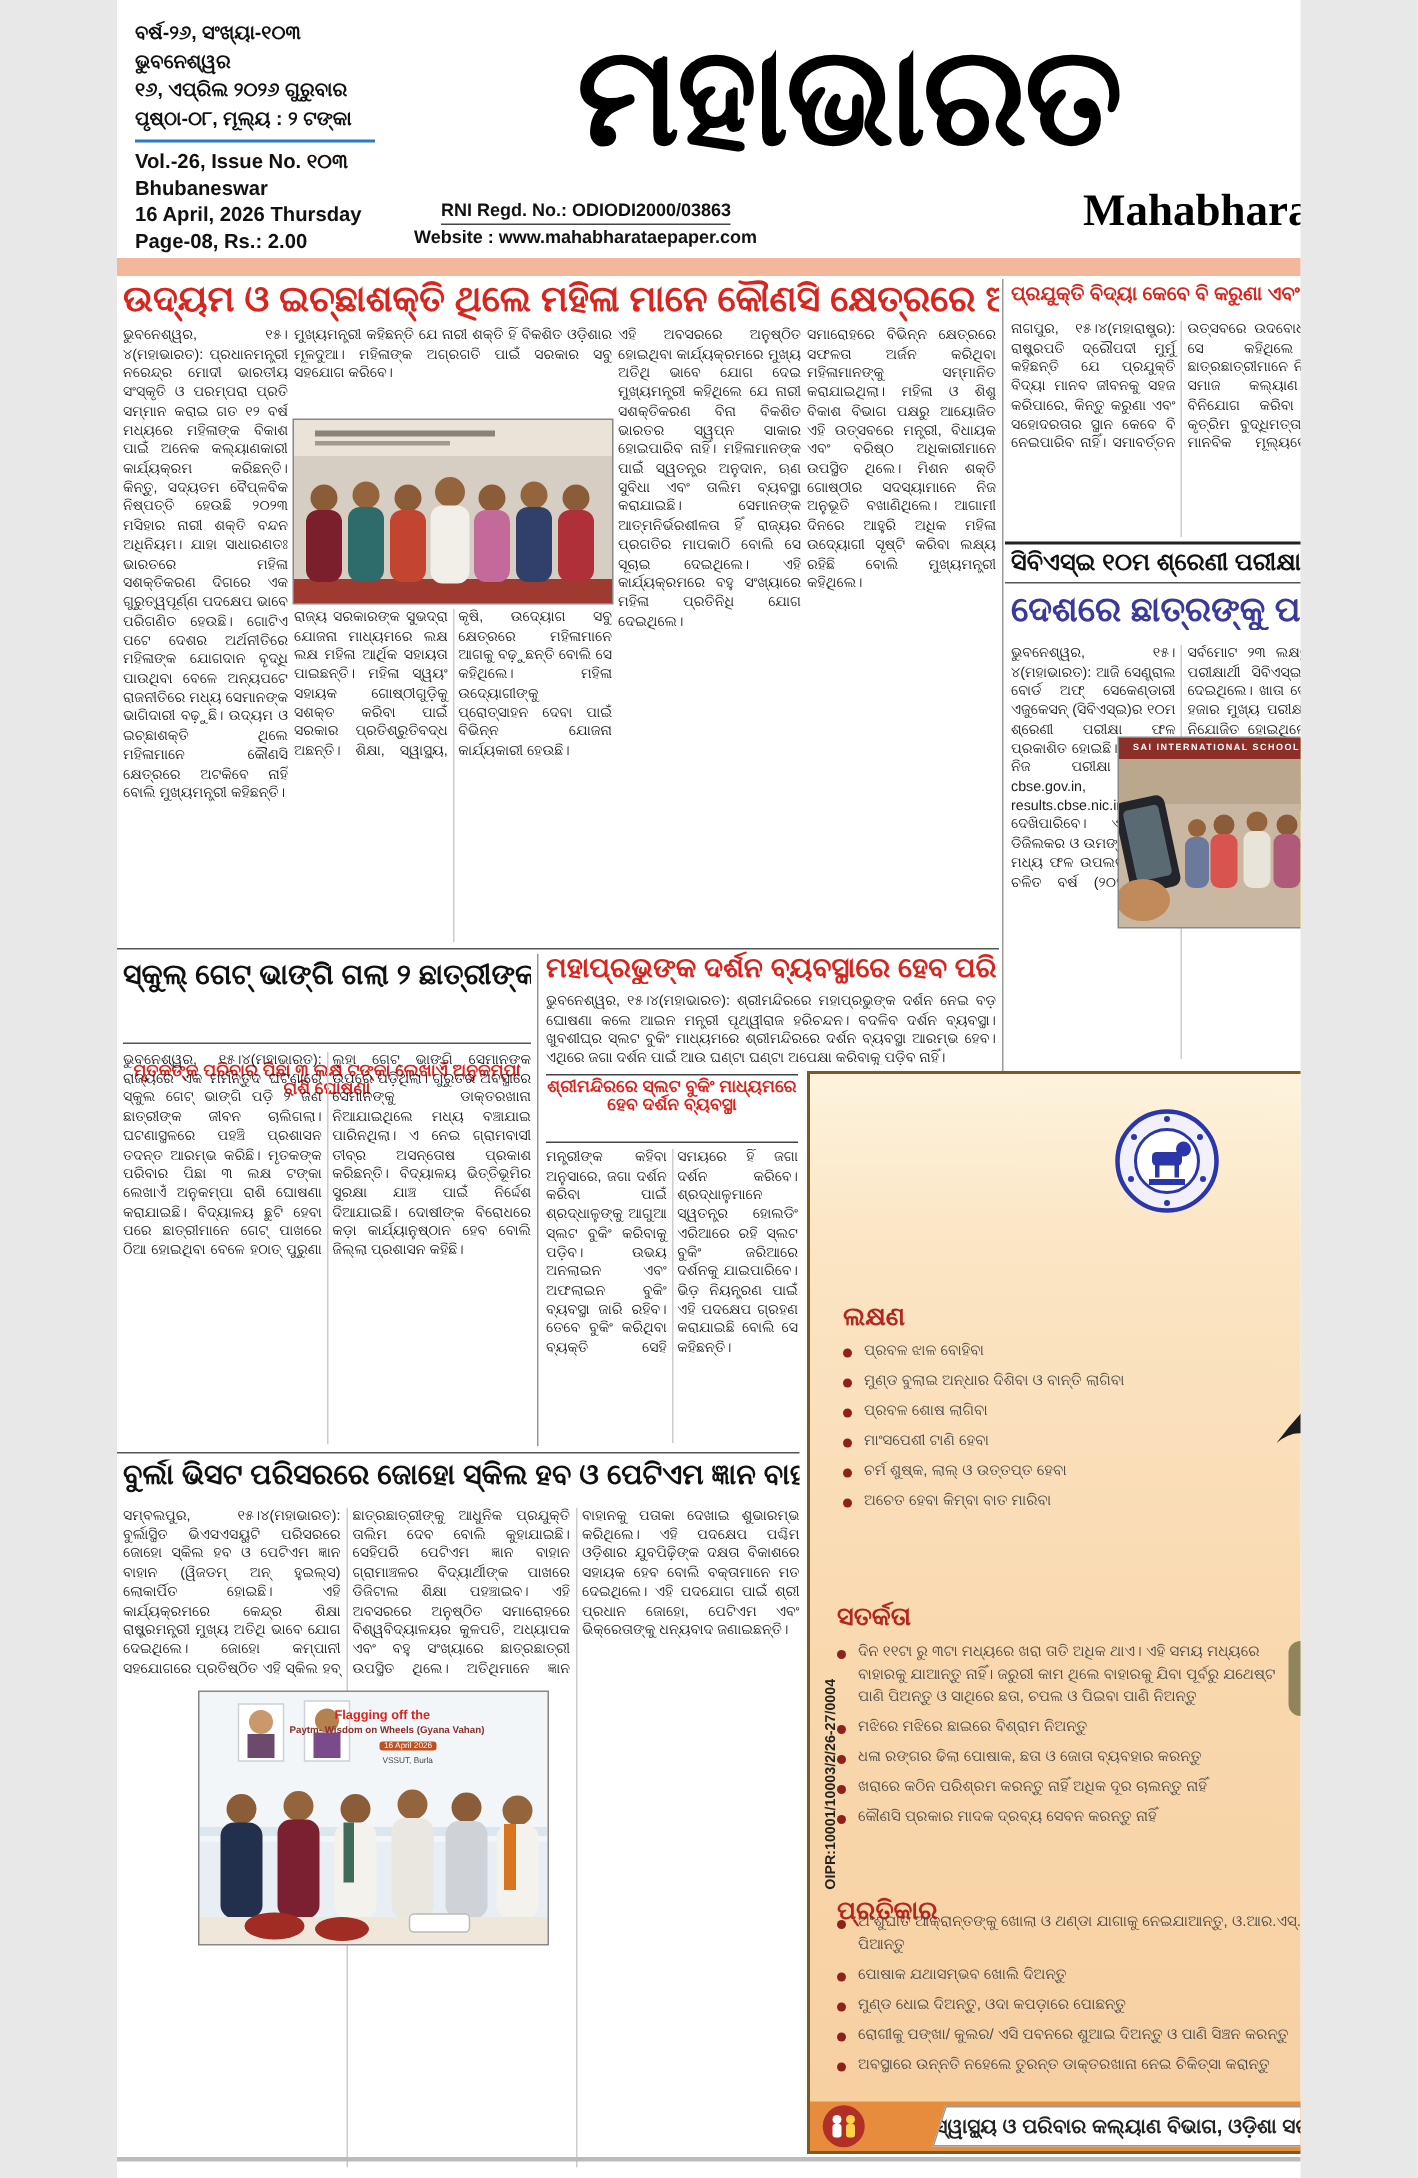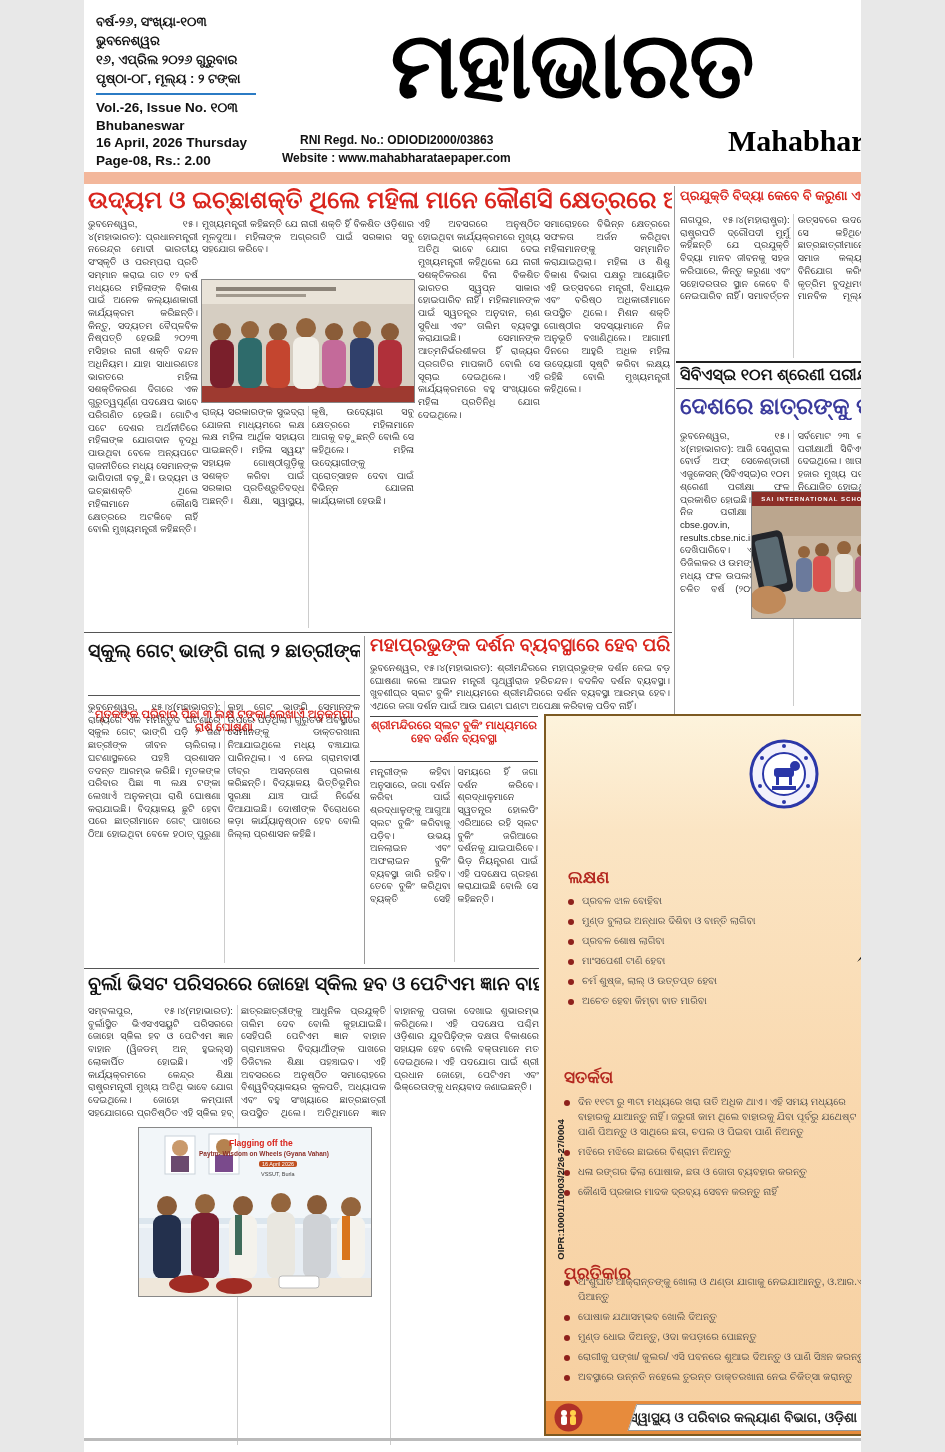--- a/index.html
+++ b/index.html
@@ -1,17 +1,17 @@
 <!DOCTYPE html>
 <html><head>
 <meta charset="utf-8">
 <style>
   html,body{margin:0;padding:0;background:#e8e8e8;}
   #page{position:relative;width:777px;height:1452px;margin:0 auto;background:#fff;
-        font-family:"Liberation Sans","DejaVu Sans",sans-serif;overflow:hidden;}
+        font-family:"Liberation Sans","DejaVu Sans",sans-serif;overflow:hidden;padding-left:12px;}
   .abs{position:absolute;}
   .nowrap{white-space:nowrap;overflow:hidden;}
   .body-text{font-size:9.5px;line-height:1.34;text-align:justify;color:#1c1c1c;overflow:hidden;}
   .cols2{column-count:2;column-gap:7px;column-rule:1px solid #ccc;}
   .cols3{column-count:3;column-gap:8px;column-rule:1px solid #ccc;}
   .red{color:#d9251d;}
   .rule-h{background:#555;height:1px;}
   .rule-v{width:1px;background:#9a9a9a;}
   
   .hdr-odia{font-size:13px;font-weight:bold;line-height:19px;color:#111;}
@@ -279,20 +279,21 @@
       <rect x="72" y="330" width="10" height="72" fill="#8a5a30"></rect>
       <ellipse cx="50" cy="410" rx="16" ry="7" fill="#3a2a1c"></ellipse>
       <ellipse cx="80" cy="410" rx="16" ry="7" fill="#3a2a1c"></ellipse>
     </svg>
 
     <div class="ad-h3" style="left:18px;top:352px;">ସତର୍କତା</div>
     <ul class="ad-ul" style="left:18px;top:378px;width:304px;">
       <li><span>ଦିନ ୧୧ଟା ରୁ ୩ଟା ମଧ୍ୟରେ ଖରା ତାତି ଅଧିକ ଥାଏ। ଏହି ସମୟ ମଧ୍ୟରେ ବାହାରକୁ ଯାଆନ୍ତୁ ନାହିଁ। ଜରୁରୀ କାମ ଥିଲେ ବାହାରକୁ ଯିବା ପୂର୍ବରୁ ଯଥେଷ୍ଟ ପାଣି ପିଅନ୍ତୁ ଓ ସାଥିରେ ଛତା, ଚପଲ ଓ ପିଇବା ପାଣି ନିଅନ୍ତୁ</span></li>
       <li><span>ମଝିରେ ମଝିରେ ଛାଇରେ ବିଶ୍ରାମ ନିଅନ୍ତୁ</span></li>
       <li><span>ଧଳା ରଙ୍ଗର ଢିଲା ପୋଷାକ, ଛତା ଓ ଜୋତା ବ୍ୟବହାର କରନ୍ତୁ</span></li>
+      <li><span>ଖରାରେ କଠିନ ପରିଶ୍ରମ କରନ୍ତୁ ନାହିଁ ଅଧିକ ଦୂର ଚାଲନ୍ତୁ ନାହିଁ</span></li>
       <li><span>କୌଣସି ପ୍ରକାର ମାଦକ ଦ୍ରବ୍ୟ ସେବନ କରନ୍ତୁ ନାହିଁ</span></li>
     </ul>
 
     <div class="ad-h3" style="left:18px;top:548px;">ପ୍ରତିକାର</div>
     <ul class="ad-ul" style="left:18px;top:558px;width:440px;">
       <li><span>ଅଂଶୁଘାତ ଆକ୍ରାନ୍ତଙ୍କୁ ଖୋଲା ଓ ଥଣ୍ଡା ଯାଗାକୁ ନେଇଯାଆନ୍ତୁ, ଓ.ଆର.ଏସ୍./ ଚିନି ଲୁଣ ସର୍ବତ/ ସାଦାପାଣି ପିଆନ୍ତୁ</span></li>
       <li><span>ପୋଷାକ ଯଥାସମ୍ଭବ ଖୋଲି ଦିଅନ୍ତୁ</span></li>
       <li><span>ମୁଣ୍ଡ ଧୋଇ ଦିଅନ୍ତୁ, ଓଦା କପଡ଼ାରେ ପୋଛନ୍ତୁ</span></li>
       <li><span>ରୋଗୀକୁ ପଙ୍ଖା/ କୁଲର/ ଏସି ପବନରେ ଶୁଆଇ ଦିଅନ୍ତୁ ଓ ପାଣି ସିଞ୍ଚନ କରନ୍ତୁ</span></li>
       <li><span>ଅବସ୍ଥାରେ ଉନ୍ନତି ନହେଲେ ତୁରନ୍ତ ଡାକ୍ତରଖାନା ନେଇ ଚିକିତ୍ସା କରାନ୍ତୁ</span></li>

